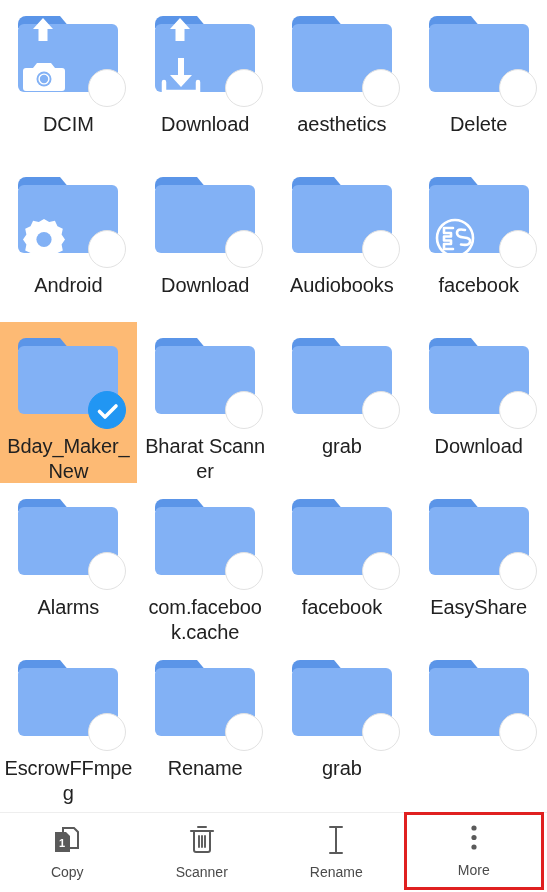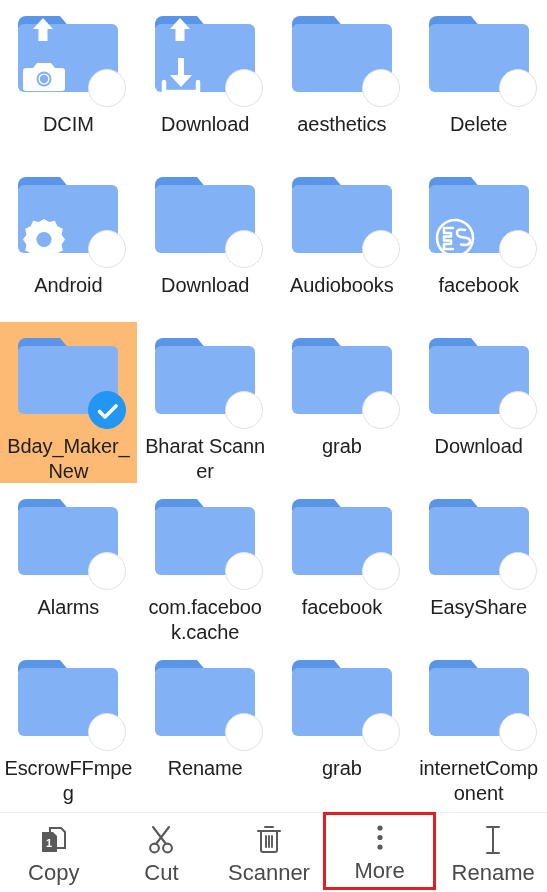--- a/index.html
+++ b/index.html
@@ -139,21 +139,21 @@
   .tool-icon {
     width: 30px;
     height: 32px;
     display: flex;
     align-items: center;
     justify-content: center;
   }
   .tool-icon svg { display: block; }
   .tool-label {
     margin-top: 7px;
-    font-size: 22px;
+    font-size: 14px;
     line-height: 19px;
     color: #4a4a4a;
   }
 </style>
 </head>
 <body>
 
 <div id="file-grid">
     <div class="grid-cell">
       <div class="folder-icon">
@@ -388,67 +388,56 @@
       <div class="file-label">grab</div>
     </div>
     <div class="grid-cell">
       <div class="folder-icon">
         <svg viewBox="0 0 104 86" xmlns="http://www.w3.org/2000/svg">
           <path d="M2 10 a8 8 0 0 1 8 -8 h34 l10 12 h-52 z" fill="#5b95e8"></path>
           <path d="M2 16 a6 6 0 0 1 6 -6 h88 a6 6 0 0 1 6 6 v56 a6 6 0 0 1 -6 6 h-88 a6 6 0 0 1 -6 -6 z" fill="#82b1f5"></path>
         </svg>
         <div class="corner-badge empty"></div>
       </div>
-      <div class="file-label">internetComponent</div>
     </div>
   </div>
 
 <div id="bottom-toolbar">
     <div class="toolbar-item">
       <div class="tool-icon">
         <svg width="30" height="30" viewBox="0 0 30 30" xmlns="http://www.w3.org/2000/svg">
           <path d="M11 3 h11 l4 4 v16 h-15 z" fill="none" stroke="#5a5a5a" stroke-width="2"></path>
           <path d="M3 7 h11 l4 4 v16 h-15 z" fill="#5a5a5a"></path>
           <text x="10" y="22" font-family="Liberation Sans, sans-serif" font-size="11" font-weight="bold" fill="#ffffff" text-anchor="middle">1</text>
         </svg>
       </div>
       <div class="tool-label">Copy</div>
     </div>
     <div class="toolbar-item">
       <div class="tool-icon">
         <svg width="30" height="30" viewBox="0 0 30 30" xmlns="http://www.w3.org/2000/svg">
-          <path d="M7 2 L20 19 M23 2 L10 19" fill="none" stroke="#5a5a5a" stroke-width="2.1" stroke-linecap="round"></path>
-          <circle cx="8.5" cy="23" r="4.4" fill="none" stroke="#5a5a5a" stroke-width="2.1"></circle>
-          <circle cx="21.5" cy="23" r="4.4" fill="none" stroke="#5a5a5a" stroke-width="2.1"></circle>
-        </svg>
-      </div>
-      <div class="tool-label">Cut</div>
-    </div>
-    <div class="toolbar-item">
-      <div class="tool-icon">
-        <svg width="30" height="30" viewBox="0 0 30 30" xmlns="http://www.w3.org/2000/svg">
           <path d="M11 2 h8" stroke="#5a5a5a" stroke-width="2" stroke-linecap="round"></path>
           <path d="M4 6 h22" stroke="#5a5a5a" stroke-width="2.2" stroke-linecap="round"></path>
           <path d="M7 6 h16 v19 a2 2 0 0 1 -2 2 h-12 a2 2 0 0 1 -2 -2 z" fill="none" stroke="#5a5a5a" stroke-width="2"></path>
           <path d="M12 11 v11 M15 11 v11 M18 11 v11" stroke="#5a5a5a" stroke-width="1.9" stroke-linecap="round"></path>
         </svg>
       </div>
       <div class="tool-label">Scanner</div>
+    </div>
+    <div class="toolbar-item">
+      <div class="tool-icon">
+        <svg width="30" height="30" viewBox="0 0 30 30" xmlns="http://www.w3.org/2000/svg">
+          <path d="M15 2 v26 M9 2 h12 M9 28 h12" fill="none" stroke="#5a5a5a" stroke-width="2" stroke-linecap="round"></path>
+        </svg>
+      </div>
+      <div class="tool-label">Rename</div>
     </div>
     <div class="toolbar-item highlighted">
       <div class="tool-icon">
         <svg width="30" height="30" viewBox="0 0 30 30" xmlns="http://www.w3.org/2000/svg">
           <circle cx="15" cy="5" r="2.6" fill="#5a5a5a"></circle>
           <circle cx="15" cy="14.5" r="2.6" fill="#5a5a5a"></circle>
           <circle cx="15" cy="24" r="2.6" fill="#5a5a5a"></circle>
         </svg>
       </div>
       <div class="tool-label">More</div>
     </div>
-    <div class="toolbar-item">
-      <div class="tool-icon">
-        <svg width="30" height="30" viewBox="0 0 30 30" xmlns="http://www.w3.org/2000/svg">
-          <path d="M15 2 v26 M9 2 h12 M9 28 h12" fill="none" stroke="#5a5a5a" stroke-width="2" stroke-linecap="round"></path>
-        </svg>
-      </div>
-      <div class="tool-label">Rename</div>
-    </div>
   </div>
 
 </body></html>

